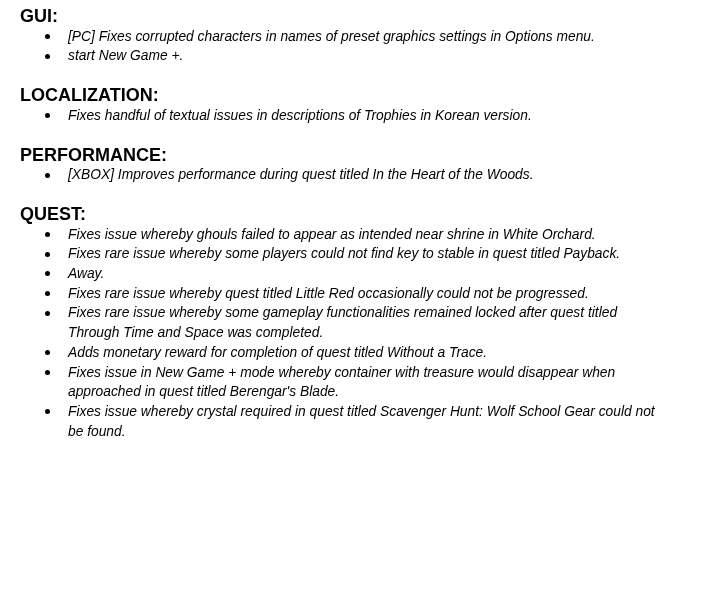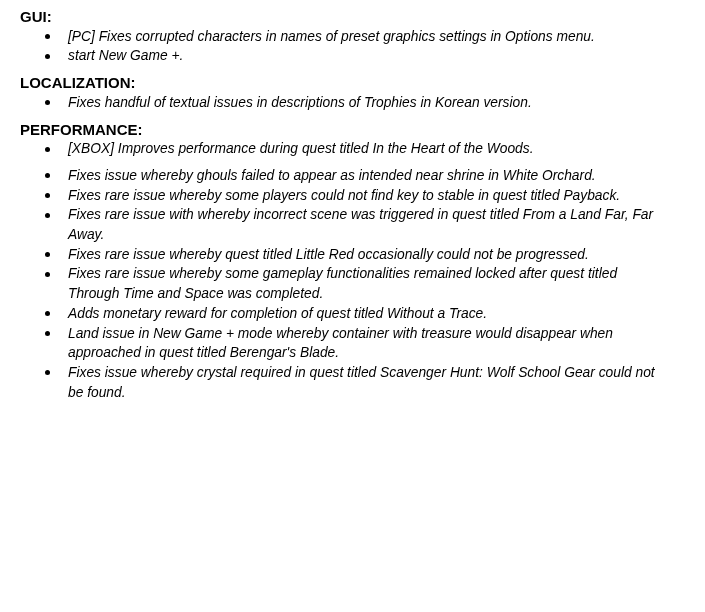--- a/index.html
+++ b/index.html
@@ -22,27 +22,27 @@
     font-size: 13.8px;
     line-height: 19.7px;
     overflow: hidden;
   }
   .page {
     padding: 7px 8px 0 20px;
     width: 100%;
     height: 100%;
   }
   .section-heading {
-    font-size: 15px;
+    font-size: 18px;
     line-height: 19.7px;
     font-weight: 700;
     margin: 0;
     white-space: nowrap;
   }
-  section + section { margin-top: 7px; }
+  section + section { margin-top: 20px; }
   ul.bullet-list {
     list-style: none;
     margin: 0;
     padding: 0;
     font-style: italic;
   }
   li.item {
     position: relative;
     padding-left: 48px;
   }
@@ -91,50 +91,50 @@
     <h2 class="section-heading">PERFORMANCE:</h2>
     <ul class="bullet-list">
       <li class="item">
         <span class="bullet"></span>
         <div class="line">[XBOX] Improves performance during quest titled In the Heart of the Woods.</div>
       </li>
     </ul>
   </section>
 
   <section>
+    <h2 class="section-heading">QUEST:</h2>
     <ul class="bullet-list">
       <li class="item">
         <span class="bullet"></span>
         <div class="line">Fixes issue whereby ghouls failed to appear as intended near shrine in White Orchard.</div>
       </li>
       <li class="item">
         <span class="bullet"></span>
         <div class="line">Fixes rare issue whereby some players could not find key to stable in quest titled Payback.</div>
       </li>
       <li class="item">
         <span class="bullet"></span>
-        <div class="line">Fixes rare issue with whereby incorrect scene was triggered in quest titled From a Land Far, Far</div>
         <div class="line">Away.</div>
       </li>
       <li class="item">
         <span class="bullet"></span>
         <div class="line">Fixes rare issue whereby quest titled Little Red occasionally could not be progressed.</div>
       </li>
       <li class="item">
         <span class="bullet"></span>
         <div class="line">Fixes rare issue whereby some gameplay functionalities remained locked after quest titled</div>
         <div class="line">Through Time and Space was completed.</div>
       </li>
       <li class="item">
         <span class="bullet"></span>
         <div class="line">Adds monetary reward for completion of quest titled Without a Trace.</div>
       </li>
       <li class="item">
         <span class="bullet"></span>
-        <div class="line">Land issue in New Game + mode whereby container with treasure would disappear when</div>
+        <div class="line">Fixes issue in New Game + mode whereby container with treasure would disappear when</div>
         <div class="line">approached in quest titled Berengar's Blade.</div>
       </li>
       <li class="item">
         <span class="bullet"></span>
         <div class="line">Fixes issue whereby crystal required in quest titled Scavenger Hunt: Wolf School Gear could not</div>
         <div class="line">be found.</div>
       </li>
     </ul>
   </section>
 

